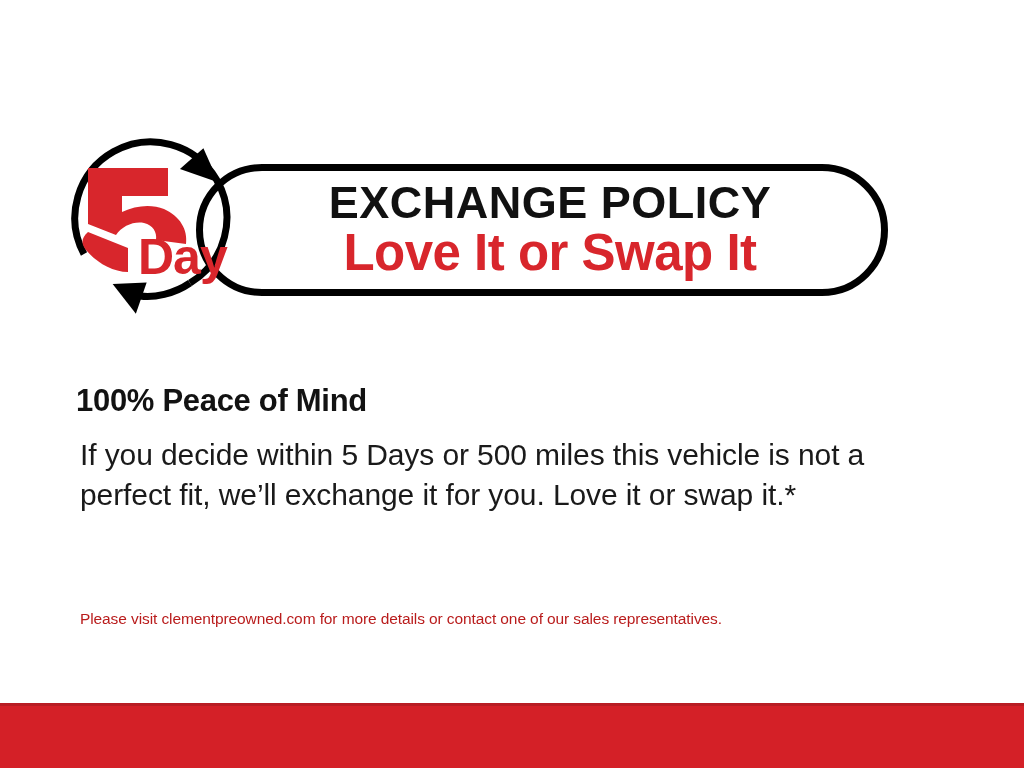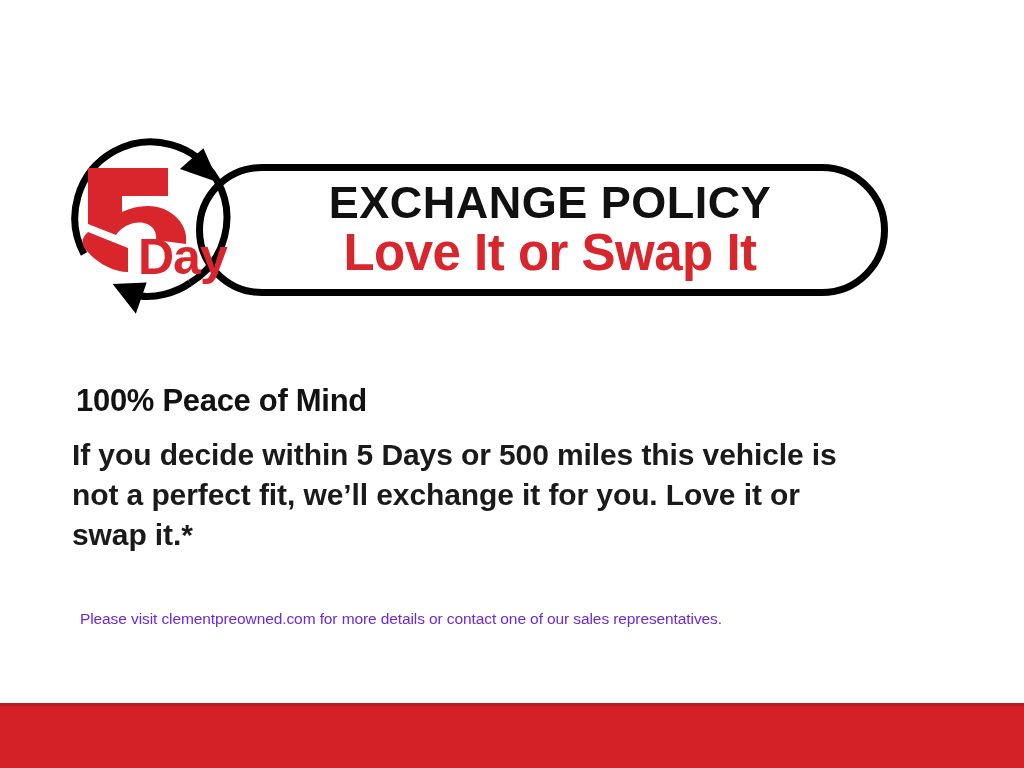--- a/index.html
+++ b/index.html
@@ -102,38 +102,38 @@
     top: 383px;
     font-size: 31px;
     font-weight: 700;
     color: #121212;
     letter-spacing: -0.3px;
     white-space: nowrap;
   }
 
   #body-paragraph {
     position: absolute;
-    left: 72px;
+    left: 80px;
     top: 435px;
     width: 790px;
     font-size: 30px;
     line-height: 40px;
     color: #1a1a1a;
-    font-weight: 700;
+    font-weight: 400;
     letter-spacing: -0.1px;
   }
 
   #fine-print {
     position: absolute;
     left: 80px;
     top: 609px;
     width: 860px;
     font-size: 15.5px;
     line-height: 20px;
-    color: #6d28d9;
+    color: #b91c1c;
     font-weight: 400;
     letter-spacing: -0.1px;
   }
 
   
   #bottom-bar {
     position: absolute;
     left: 0;
     top: 703px;
     width: 1024px;

